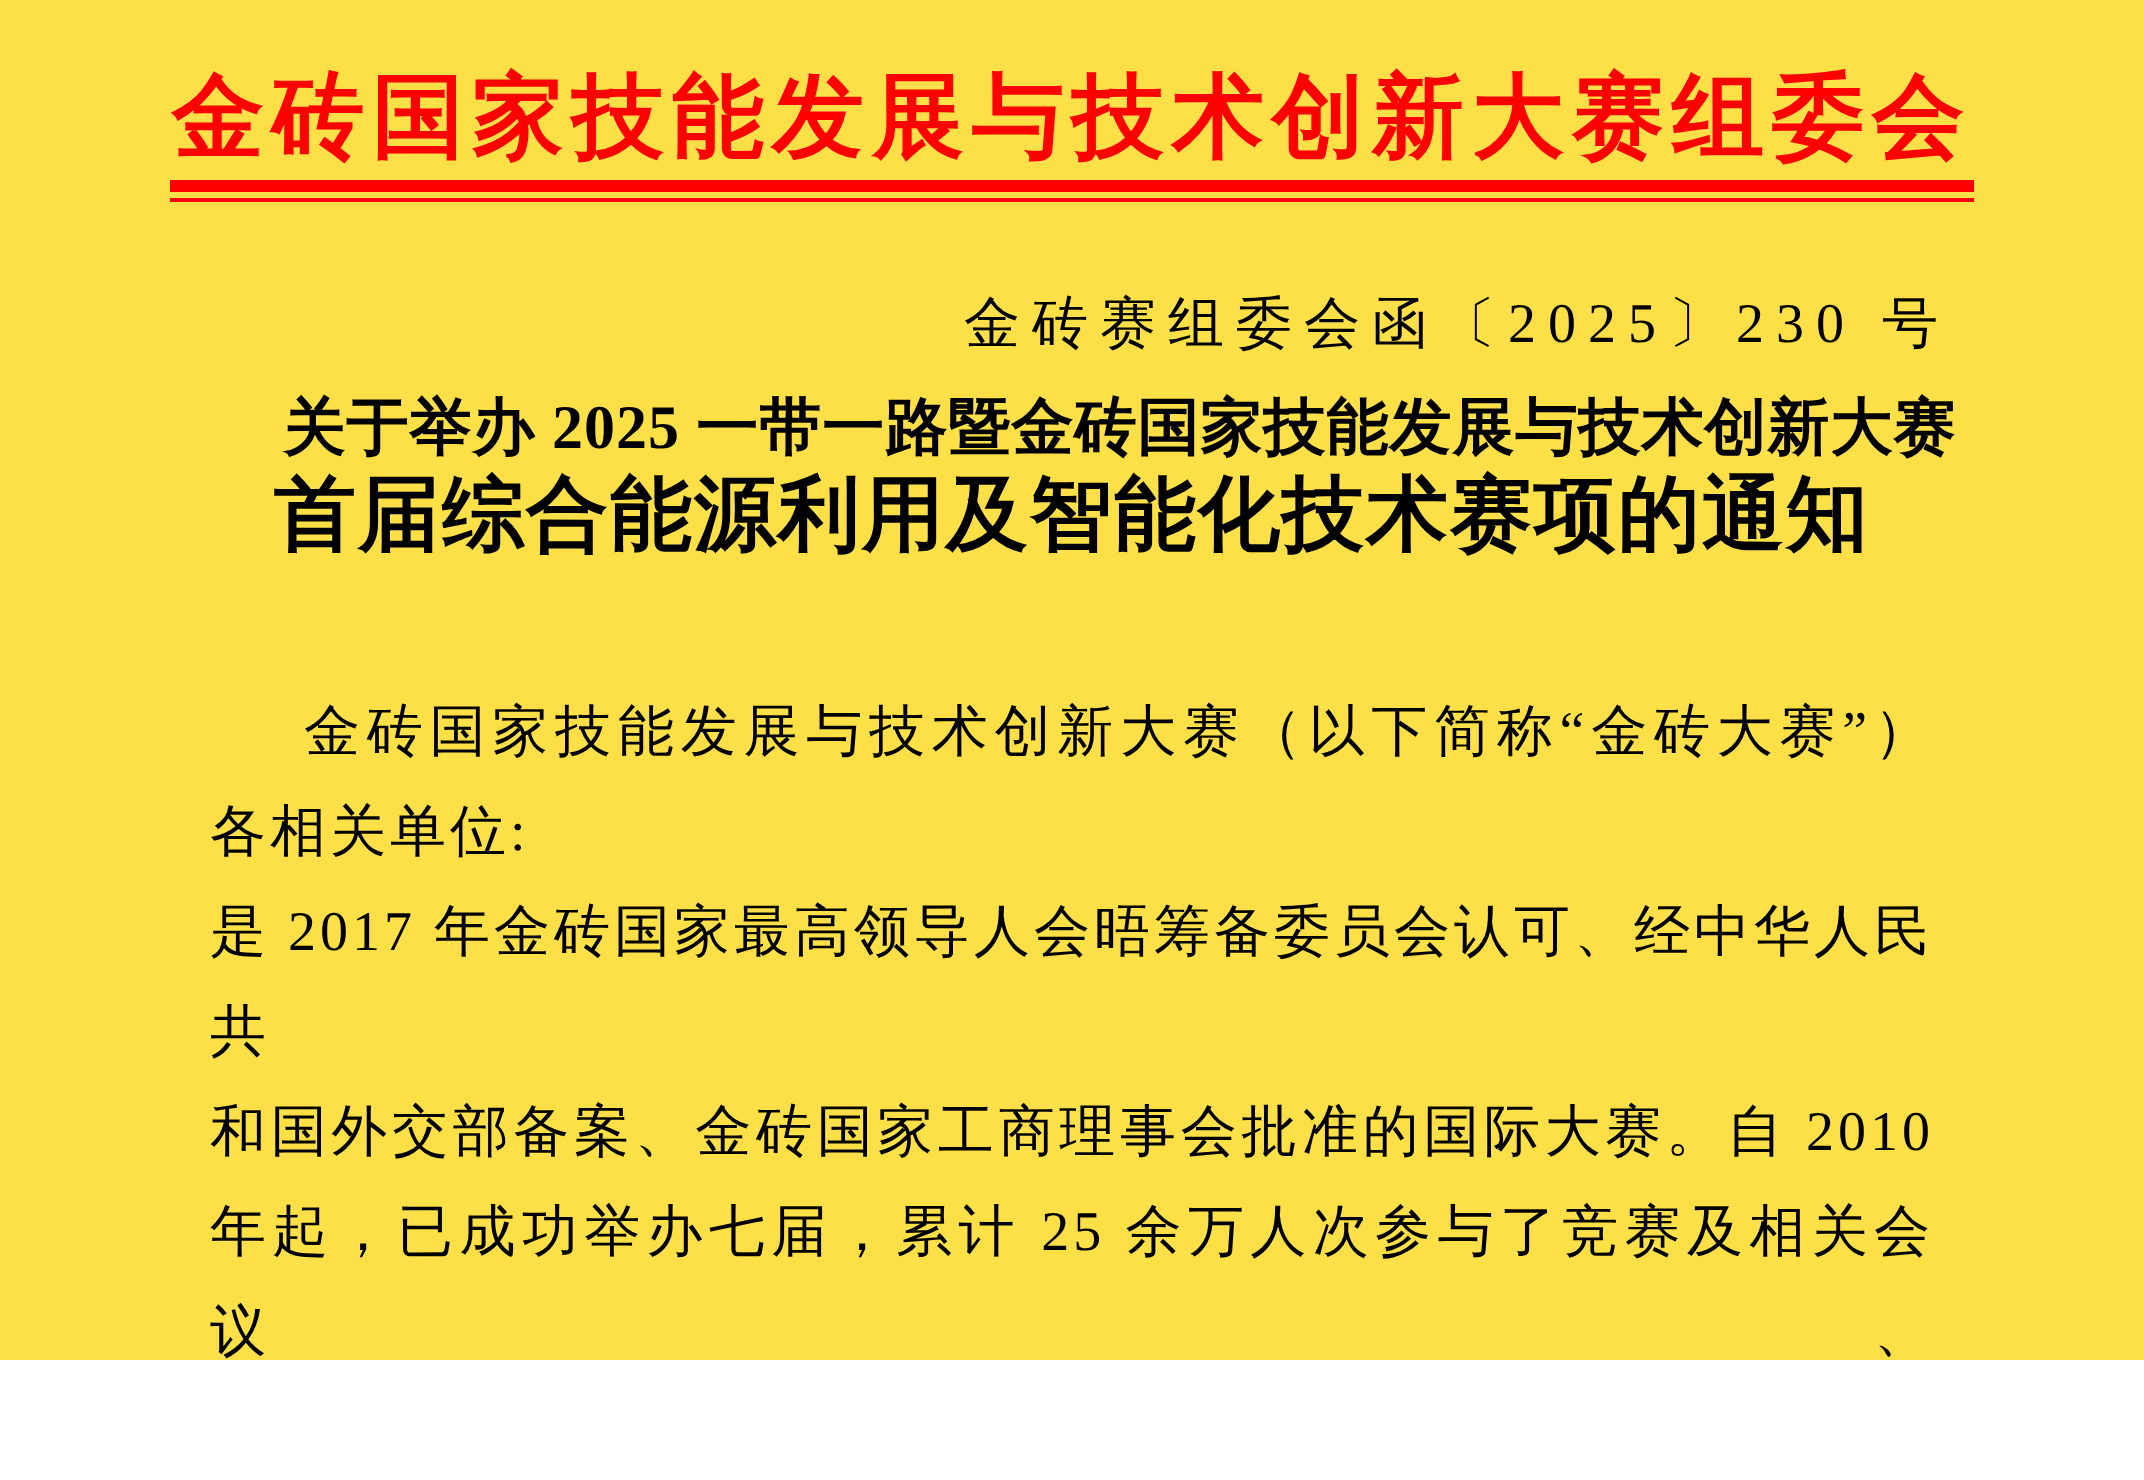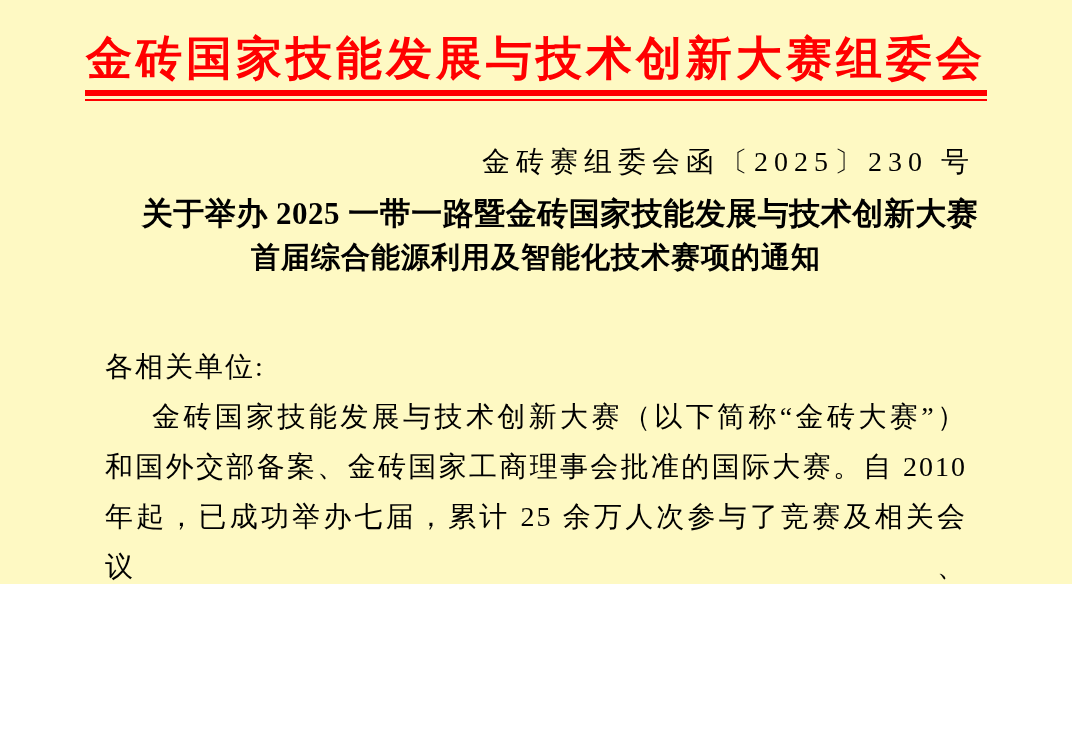--- a/index.html
+++ b/index.html
@@ -4,22 +4,22 @@
 <style>
   html, body { margin: 0; padding: 0; }
   body {
     background: #ffffff;
     font-family: "Liberation Serif", "DejaVu Serif", serif;
     color: #000000;
   }
   .page {
     position: relative;
     width: 1072px;
-    height: 584px;
-    background: #fef9c3;
+    height: 680px;
+    background: #fde047;
     overflow: hidden;
   }
   
   .letterhead {
     margin: 0 85px;
     padding-top: 32px;
   }
   .red-line {
     text-align: center;
     color: #ff0000;
@@ -55,21 +55,21 @@
     font-size: 31px;
     line-height: 38px;
     letter-spacing: 0.5px;
     white-space: nowrap;
     margin-left: 48px;
   }
   .title-line2 {
     margin-top: 1px;
     text-align: center;
     font-weight: bold;
-    font-size: 29px;
+    font-size: 41px;
     line-height: 46px;
     letter-spacing: 1px;
     white-space: nowrap;
   }
   
   .body-block {
     margin: 62px 105px 0 105px;
     width: 862px;
     font-size: 28px;
   }
@@ -95,20 +95,21 @@
     <div class="rule-thick"></div>
     <div class="rule-thin"></div>
   </div>
 
   <div class="doc-number">金砖赛组委会函〔2025〕230 号</div>
 
   <div class="title-line1">关于举办 2025 一带一路暨金砖国家技能发展与技术创新大赛</div>
   <div class="title-line2">首届综合能源利用及智能化技术赛项的通知</div>
 
   <div class="body-block">
+    <div class="body-line just indent">金砖国家技能发展与技术创新大赛（以下简称“金砖大赛”）</div>
     <div class="body-line">各相关单位:</div>
-    <div class="body-line just indent">金砖国家技能发展与技术创新大赛（以下简称“金砖大赛”）</div>
+    <div class="body-line just">是 2017 年金砖国家最高领导人会晤筹备委员会认可、经中华人民共</div>
     <div class="body-line just">和国外交部备案、金砖国家工商理事会批准的国际大赛。自 2010</div>
     <div class="body-line just">年起，已成功举办七届，累计 25 余万人次参与了竞赛及相关会议、</div>
 
   </div>
 
 </div>
 
 </body></html>

